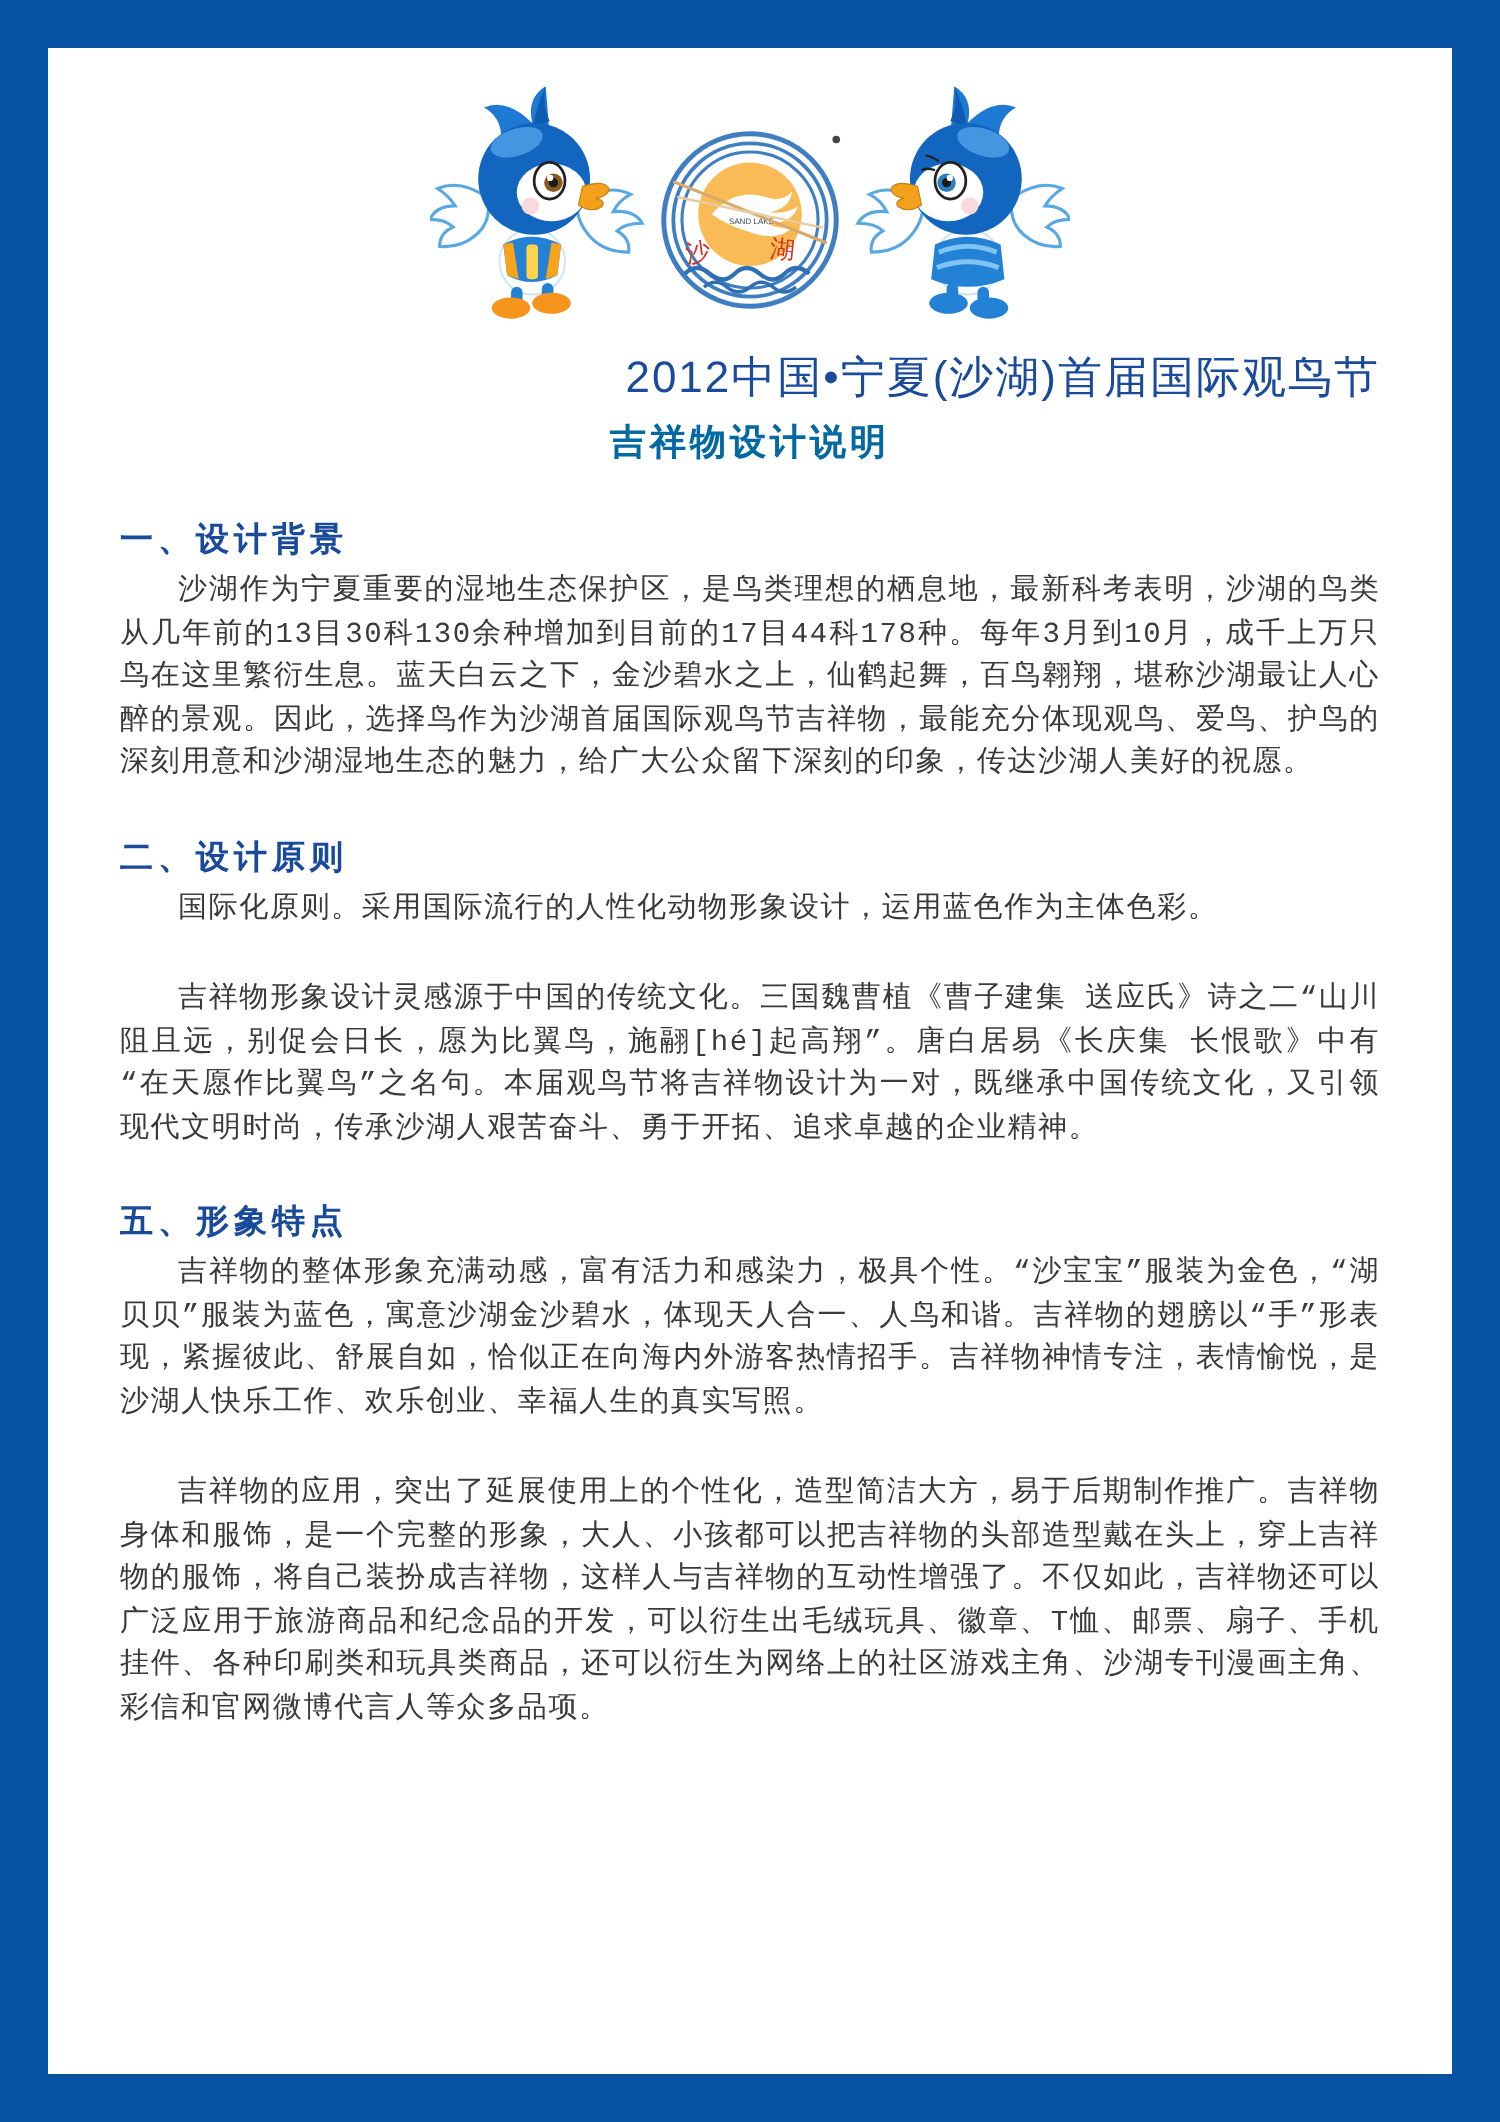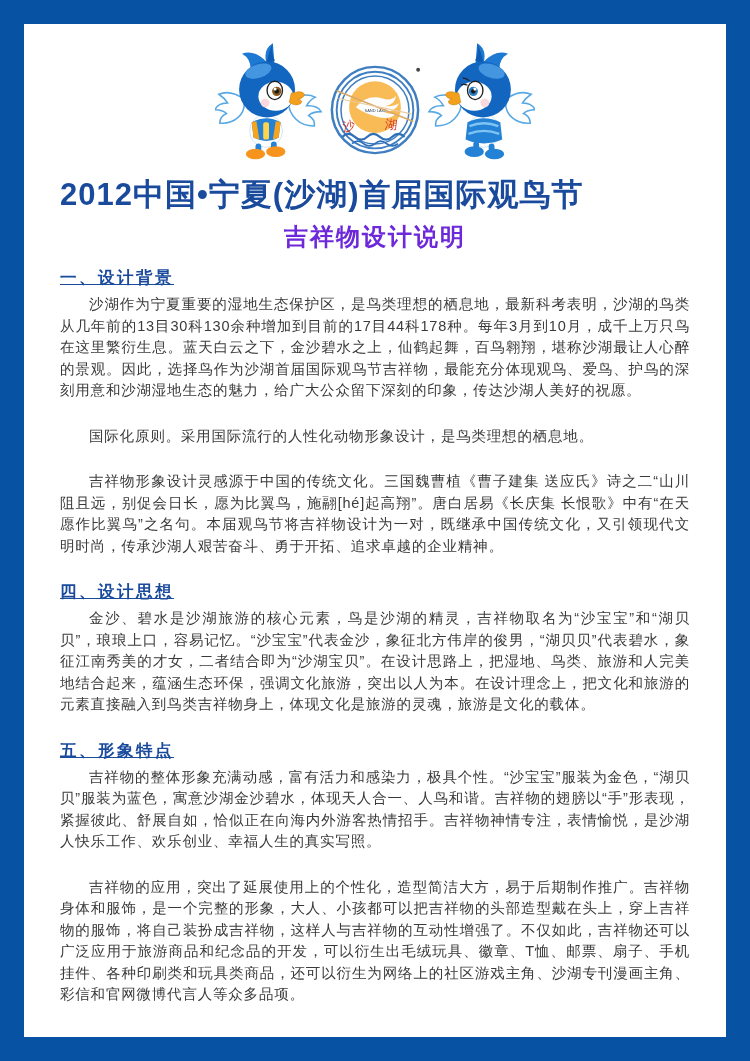--- a/index.html
+++ b/index.html
@@ -17,38 +17,38 @@
   
   .header-art {
     display: flex; justify-content: center; align-items: flex-start;
     gap: 6px; margin-top: 6px; height: 128px;
   }
   .mascot { width: 108px; height: 122px; }
   .logo { width: 92px; height: 92px; margin-top: 24px; }
 
   
   .title-1 {
-    text-align: left; color: #1a4a9c; font-weight: bold;
-    font-size: 31px; letter-spacing: 1px; margin-top: 6px;
+    text-align: right; color: #1a4a9c; font-weight: normal;
+    font-size: 22px; letter-spacing: 1px; margin-top: 6px;
   }
   .title-2 {
-    text-align: center; color: #6d28d9; font-weight: bold;
-    font-size: 24px; letter-spacing: 2px; margin-top: 5px; margin-bottom: 14px;
+    text-align: center; color: #0369a1; font-weight: bold;
+    font-size: 18px; letter-spacing: 2px; margin-top: 5px; margin-bottom: 26px;
   }
 
   
   section { margin-bottom: 24px; }
   section:last-child { margin-bottom: 0; }
   h3 {
     color: #1a4a9c; font-size: 16.5px; font-weight: bold;
-    letter-spacing: 2.5px; margin-bottom: 5px; text-decoration: underline;
+    letter-spacing: 2.5px; margin-bottom: 5px;
   }
   p {
     font-size: 14.5px; color: #3a3a3a; line-height: 21.5px;
-    text-align: justify; text-indent: 2em; letter-spacing: 0.8px;
+    text-align: justify; text-indent: 2em; letter-spacing: 0.8px; font-family: Liberation Mono, monospace;
   }
 </style>
 </head>
 <body>
 
 <div class="page">
   <div class="content">
 
     <div class="header-art">
 
@@ -123,31 +123,28 @@
 
     <h1 class="title-1">2012中国•宁夏(沙湖)首届国际观鸟节</h1>
     <h2 class="title-2">吉祥物设计说明</h2>
 
     <section>
       <h3>一、设计背景</h3>
       <p>沙湖作为宁夏重要的湿地生态保护区，是鸟类理想的栖息地，最新科考表明，沙湖的鸟类从几年前的13目30科130余种增加到目前的17目44科178种。每年3月到10月，成千上万只鸟在这里繁衍生息。蓝天白云之下，金沙碧水之上，仙鹤起舞，百鸟翱翔，堪称沙湖最让人心醉的景观。因此，选择鸟作为沙湖首届国际观鸟节吉祥物，最能充分体现观鸟、爱鸟、护鸟的深刻用意和沙湖湿地生态的魅力，给广大公众留下深刻的印象，传达沙湖人美好的祝愿。</p>
     </section>
 
     <section>
-      <p>国际化原则。采用国际流行的人性化动物形象设计，是鸟类理想的栖息地。</p>
+      <h3>二、设计原则</h3>
+      <p>国际化原则。采用国际流行的人性化动物形象设计，运用蓝色作为主体色彩。</p>
     </section>
 
     <section>
       <p>吉祥物形象设计灵感源于中国的传统文化。三国魏曹植《曹子建集 送应氏》诗之二“山川阻且远，别促会日长，愿为比翼鸟，施翮[hé]起高翔”。唐白居易《长庆集 长恨歌》中有“在天愿作比翼鸟”之名句。本届观鸟节将吉祥物设计为一对，既继承中国传统文化，又引领现代文明时尚，传承沙湖人艰苦奋斗、勇于开拓、追求卓越的企业精神。</p>
     </section>
 
-    <section>
-      <h3>四、设计思想</h3>
-      <p>金沙、碧水是沙湖旅游的核心元素，鸟是沙湖的精灵，吉祥物取名为“沙宝宝”和“湖贝贝”，琅琅上口，容易记忆。“沙宝宝”代表金沙，象征北方伟岸的俊男，“湖贝贝”代表碧水，象征江南秀美的才女，二者结合即为“沙湖宝贝”。在设计思路上，把湿地、鸟类、旅游和人完美地结合起来，蕴涵生态环保，强调文化旅游，突出以人为本。在设计理念上，把文化和旅游的元素直接融入到鸟类吉祥物身上，体现文化是旅游的灵魂，旅游是文化的载体。</p>
-    </section>
 
     <section>
       <h3>五、形象特点</h3>
       <p>吉祥物的整体形象充满动感，富有活力和感染力，极具个性。“沙宝宝”服装为金色，“湖贝贝”服装为蓝色，寓意沙湖金沙碧水，体现天人合一、人鸟和谐。吉祥物的翅膀以“手”形表现，紧握彼此、舒展自如，恰似正在向海内外游客热情招手。吉祥物神情专注，表情愉悦，是沙湖人快乐工作、欢乐创业、幸福人生的真实写照。</p>
     </section>
 
     <section>
       <p>吉祥物的应用，突出了延展使用上的个性化，造型简洁大方，易于后期制作推广。吉祥物身体和服饰，是一个完整的形象，大人、小孩都可以把吉祥物的头部造型戴在头上，穿上吉祥物的服饰，将自己装扮成吉祥物，这样人与吉祥物的互动性增强了。不仅如此，吉祥物还可以广泛应用于旅游商品和纪念品的开发，可以衍生出毛绒玩具、徽章、T恤、邮票、扇子、手机挂件、各种印刷类和玩具类商品，还可以衍生为网络上的社区游戏主角、沙湖专刊漫画主角、彩信和官网微博代言人等众多品项。</p>
     </section>
 

